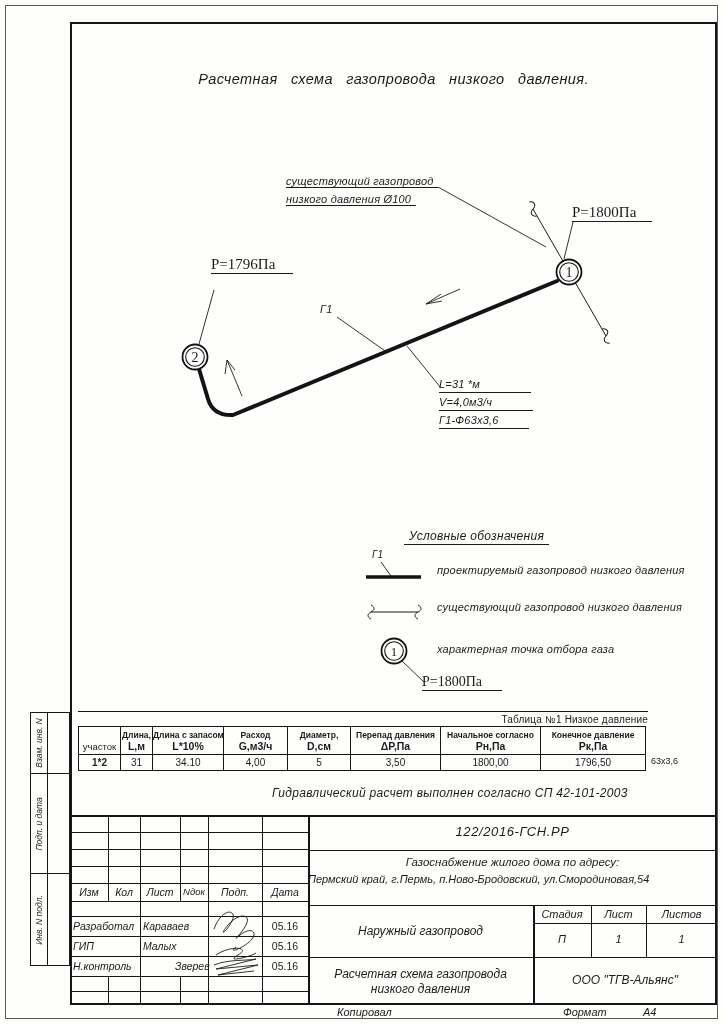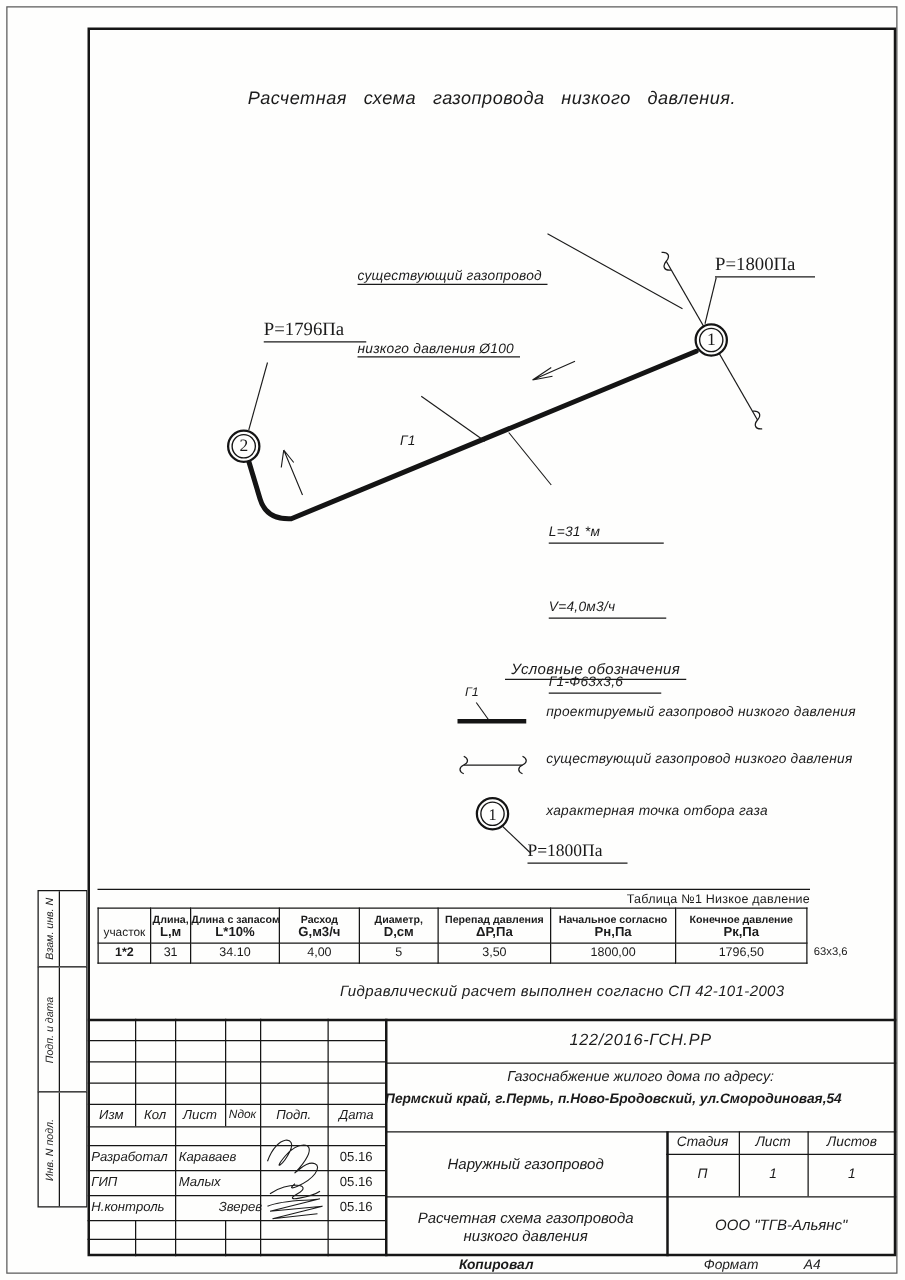--- a/index.html
+++ b/index.html
@@ -5,21 +5,21 @@
   * { margin:0; padding:0; box-sizing:border-box; }
   body { background:#e8e8e8; font-family:"Liberation Sans", sans-serif; }
   .sheet { position:relative; width:724px; height:1024px; background:#fefefd; color:#1b1b1b; overflow:hidden; margin:0 auto; }
   .outer-border { position:absolute; left:5px; top:5px; width:713px; height:1014px; border:1px solid #5a5a5a; }
   .frame { position:absolute; left:70px; top:22px; width:647px; height:983px; border:2px solid #161616; }
   .abs { position:absolute; }
   .it { font-style:italic; }
   .hline { position:absolute; background:#161616; height:1px; }
   .vline { position:absolute; background:#161616; width:1px; }
   .ul { display:inline-block; border-bottom:1px solid #1b1b1b; }
-  .dtext { font-style:italic; font-size:11px; letter-spacing:.2px; white-space:nowrap;margin-top:44px; }
+  .dtext { font-style:italic; font-size:11px; letter-spacing:.2px; white-space:nowrap; }
   .title { width:647px; text-align:center; font-style:italic; font-size:14.5px; word-spacing:9px; letter-spacing:.4px; }
   .note { font-style:italic; font-size:12px; letter-spacing:.3px; white-space:nowrap; }
   .node-num { width:22px; text-align:center; font-family:"Liberation Serif",serif; font-size:14px; }
   .press { font-family:"Liberation Serif",serif; font-size:15px; white-space:nowrap; }
   svg.overlay { position:absolute; left:0; top:0; pointer-events:none; }
   .thin  { stroke:#1b1b1b; stroke-width:1; fill:none; }
   .hair  { stroke:#1b1b1b; stroke-width:0.9; fill:none; }
   .pipe  { stroke:#141414; stroke-width:4; fill:none; stroke-linejoin:round; stroke-linecap:round; }
   .nodec { stroke:#141414; fill:#fefefd; }
   
@@ -238,34 +238,34 @@
     <div class="lbl ctr" style="left:192px; top:145px; width:46px; font-size:10.5px; font-style:normal;">05.16</div>
 
     <svg class="abs" style="left:138px; top:88px;" width="54" height="78" viewBox="0 0 54 78">
       <path d="M6 26 C14 4 30 6 24 18 C18 30 10 34 20 22 C30 10 44 10 38 22 C33 32 22 40 32 32 C42 24 50 28 44 36 C38 44 18 52 28 44" class="hair"></path>
       <path d="M8 52 C22 42 44 44 30 52 C16 60 42 54 48 50" class="hair"></path>
       <path d="M6 62 C20 56 40 58 48 56 L8 66 L50 62 L10 72 L46 68" class="hair"></path>
     </svg>
 
     <div class="lbl ctr" style="left:238px; top:9px; width:409px; font-size:13px; letter-spacing:.6px;">122/2016-ГСН.РР</div>
     <div class="lbl ctr" style="left:238px; top:41px; width:409px; font-size:11.5px;">Газоснабжение жилого дома по адресу:</div>
-    <div class="lbl ctr" style="left:238px; top:58px; width:334px; font-size:11px;font-weight:bold;">Пермский край,  г.Пермь,  п.Ново-Бродовский,  ул.Смородиновая,54</div>
+    <div class="lbl ctr" style="left:238px; top:58px; width:334px; font-size:11px;">Пермский край,  г.Пермь,  п.Ново-Бродовский,  ул.Смородиновая,54</div>
     <div class="lbl ctr" style="left:238px; top:109px; width:225px; font-size:12px;">Наружный газопровод</div>
     <div class="lbl ctr" style="left:463px; top:93px; width:58px; font-size:11px;">Стадия</div>
     <div class="lbl ctr" style="left:521px; top:93px; width:55px; font-size:11px;">Лист</div>
     <div class="lbl ctr" style="left:576px; top:93px; width:71px; font-size:11px;">Листов</div>
     <div class="lbl ctr" style="left:463px; top:118px; width:58px; font-size:11px;">П</div>
     <div class="lbl ctr" style="left:521px; top:118px; width:55px; font-size:11px;">1</div>
     <div class="lbl ctr" style="left:576px; top:118px; width:71px; font-size:11px;">1</div>
     <div class="lbl ctr" style="left:238px; top:167px; width:225px; font-size:12px;">низкого давления</div>
     <div class="lbl ctr" style="left:238px; top:152px; width:225px; font-size:12px;">Расчетная схема газопровода</div>
     <div class="lbl ctr" style="left:463px; top:158px; width:184px; font-size:12px;">ООО "ТГВ-Альянс"</div>
   </div>
 
-  <div class="abs it ctr" style="left:337px; top:1006px; width:120px; font-size:11px; text-align:center;font-weight:bold;">Копировал</div>
+  <div class="abs it ctr" style="left:337px; top:1006px; width:120px; font-size:11px; text-align:left;">Копировал</div>
   <div class="abs it" style="left:563px; top:1006px; font-size:11px;">Формат</div>
   <div class="abs it" style="left:643px; top:1006px; font-size:11px;">А4</div>
 
   <div class="strip-cell" style="top:712px; height:62px;">
     <div class="strip-label">
         <span>Взам. инв. N</span>
       </div>
   </div>
   <div class="strip-cell" style="top:773px; height:101px;">
     <div class="strip-label">

